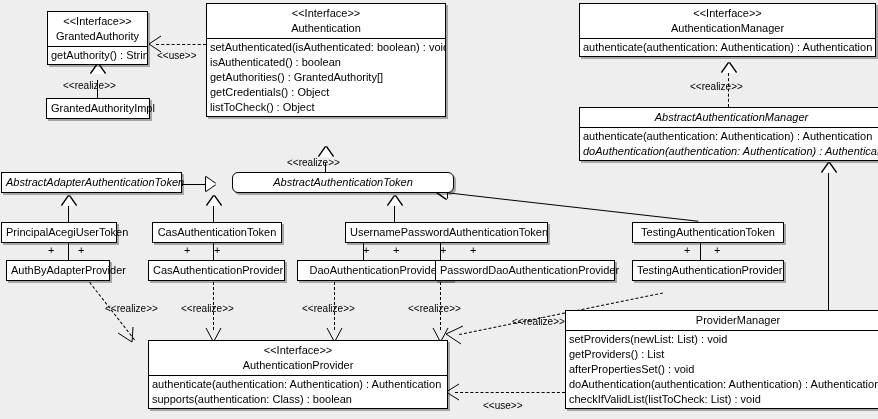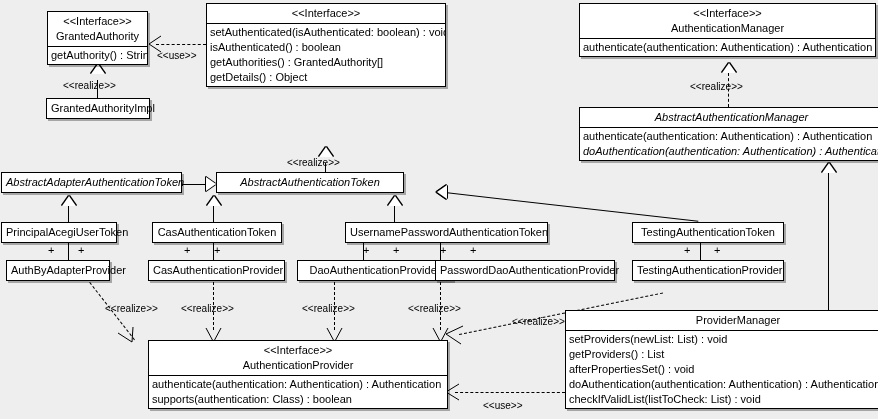--- a/index.html
+++ b/index.html
@@ -264,27 +264,29 @@
 
   <div class="uml-box name-only" style="left:46px; top:98px; width:104px;">
     <div class="uml-header">
       <span class="cls-name">GrantedAuthorityImpl</span>
     </div>
   </div>
 
   <div class="uml-box" style="left:206px; top:3px; width:240px;">
     <div class="uml-header">
       <span class="stereotype">&lt;&lt;Interface&gt;&gt;</span>
+      <span class="cls-name">Authentication</span>
     </div>
     <div class="uml-divider"></div>
     <div class="uml-members">
       <div class="member">setAuthenticated(isAuthenticated: boolean) : void</div>
       <div class="member">isAuthenticated() : boolean</div>
       <div class="member">getAuthorities() : GrantedAuthority[]</div>
-      <div class="member">getDetails() : Object</div>
+      <div class="member">getCredentials() : Object</div>
+      <div class="member">listToCheck() : Object</div>
     </div>
   </div>
 
   <div class="uml-box" style="left:579px; top:3px; width:297px;">
     <div class="uml-header">
       <span class="stereotype">&lt;&lt;Interface&gt;&gt;</span>
       <span class="cls-name">AuthenticationManager</span>
     </div>
     <div class="uml-divider"></div>
     <div class="uml-members">
@@ -302,21 +304,21 @@
       <div class="member abstract">doAuthentication(authentication: Authentication) : Authentication</div>
     </div>
   </div>
 
   <div class="uml-box name-only" style="left:1px; top:172px; width:181px;">
     <div class="uml-header">
       <span class="cls-name abstract">AbstractAdapterAuthenticationToken</span>
     </div>
   </div>
 
-  <div class="uml-box name-only" style="left:216px; top:172px; width:188px;">
+  <div class="uml-box name-only" style="left:232px; top:172px; width:222px;border-radius:6px;">
     <div class="uml-header">
       <span class="cls-name abstract">AbstractAuthenticationToken</span>
     </div>
   </div>
 
   <div class="uml-box name-only" style="left:1px; top:222px; width:116px;">
     <div class="uml-header">
       <span class="cls-name">PrincipalAcegiUserToken</span>
     </div>
   </div>

